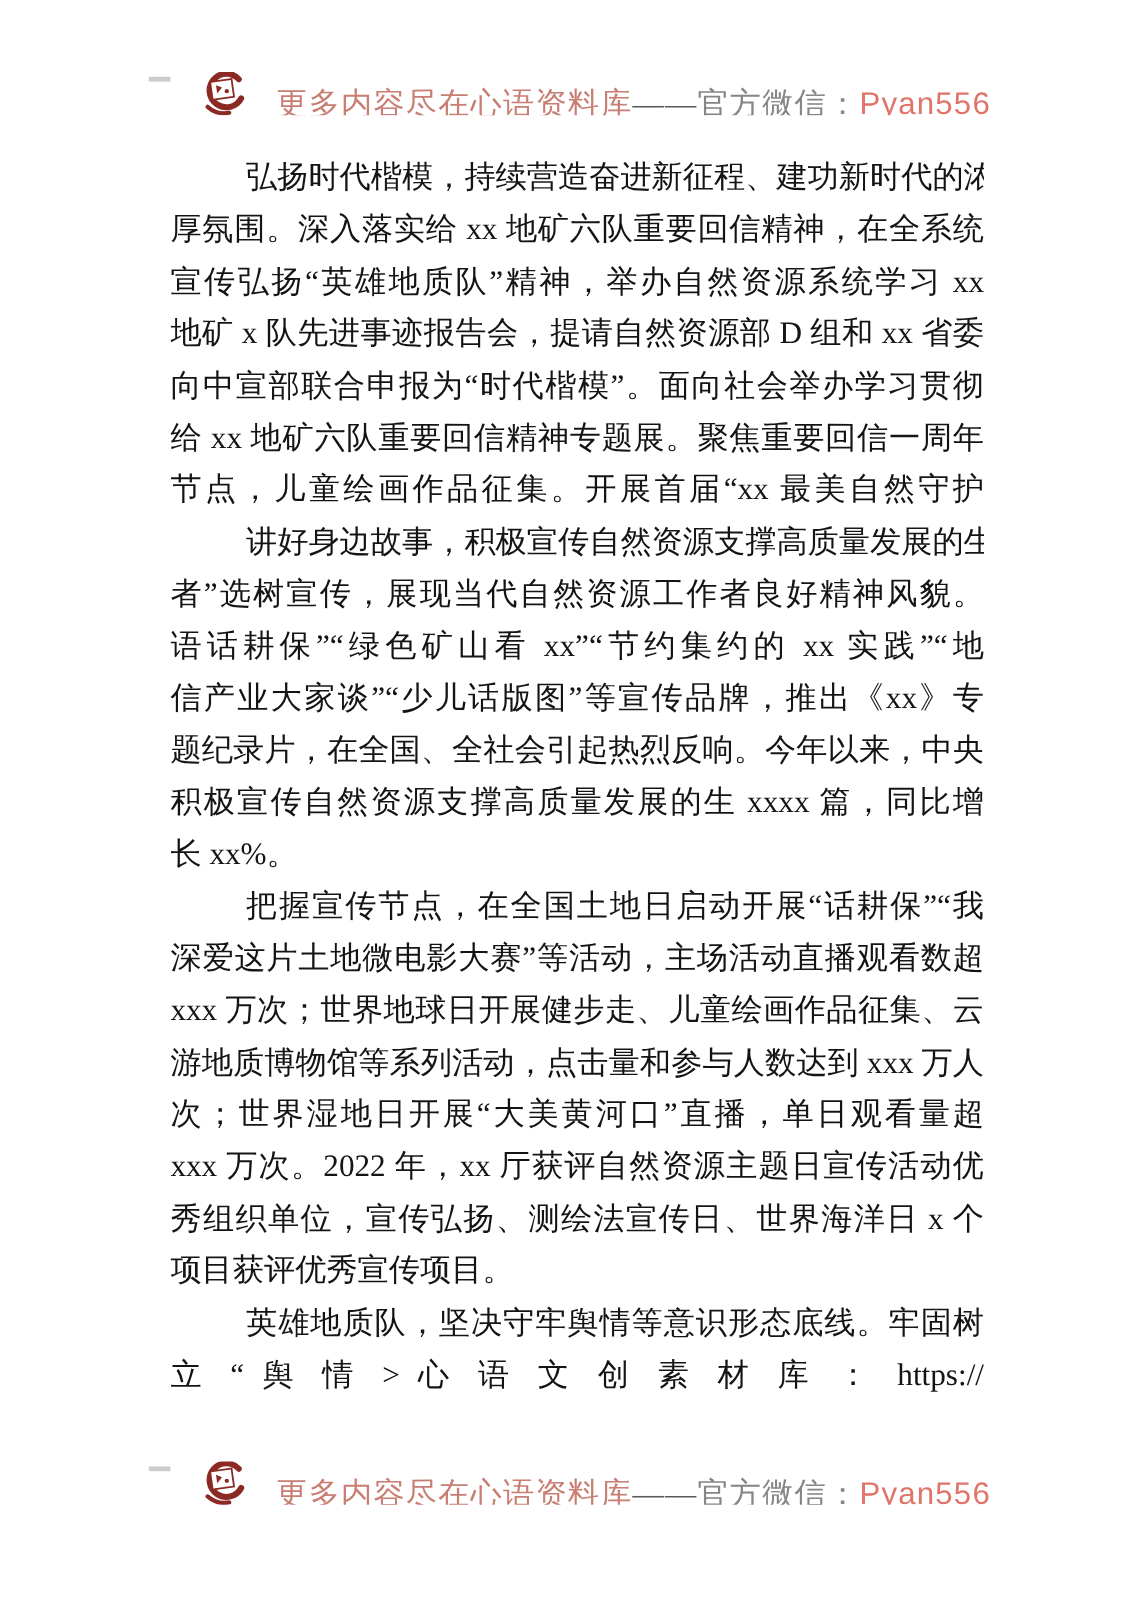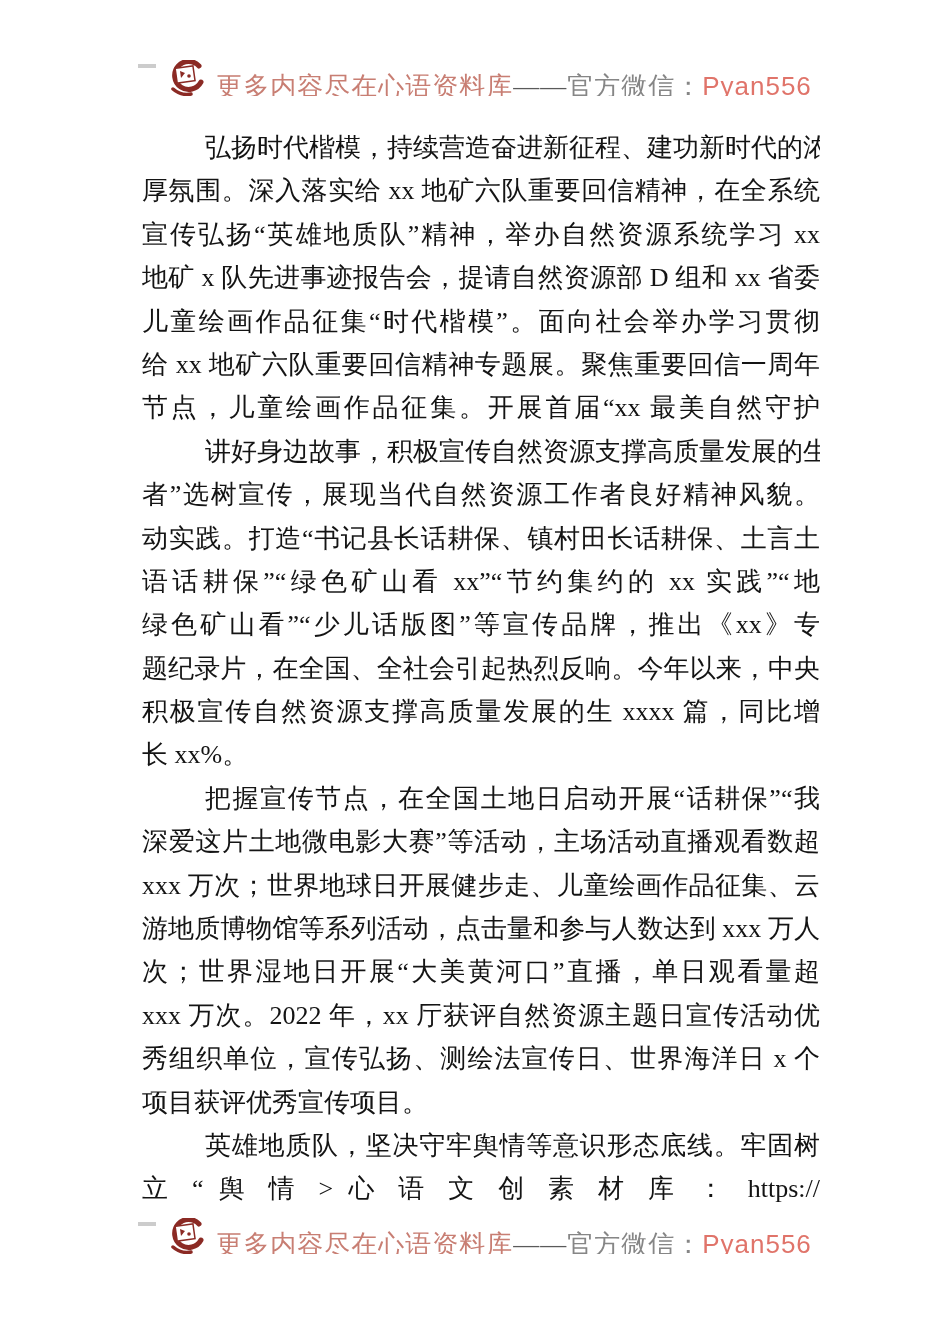--- a/index.html
+++ b/index.html
@@ -13,21 +13,21 @@
   }
 
   
   .watermark {
     position: absolute;
     left: 0;
     width: 100%;
     display: flex;
     justify-content: center;
     align-items: flex-end;
-    gap: 10px;
+    gap: 24px;
     pointer-events: none;
   }
   .wm-top    { top: 50px;  height: 46px; }
   .wm-bottom { top: 1208px; height: 46px; }
 
   .wm-dash {
     width: 18px; height: 4px;
     background: var(--wm-dash, #cccccc);
     align-self: flex-start;
     margin-top: 14px;
@@ -89,28 +89,27 @@
       </svg>
     </span>
     <span class="wm-clip"><span class="wm-text"><span class="wm-brand">更多内容尽在心语资料库</span><span class="wm-sep">——</span><span class="wm-label">官方微信：</span><span class="wm-id">Pyan556</span></span></span>
   </div>
 
   <div class="content" id="doc-content">
       <div class="line first">弘扬时代楷模，持续营造奋进新征程、建功新时代的浓</div>
       <div class="line">厚氛围。深入落实给 xx 地矿六队重要回信精神，在全系统</div>
       <div class="line">宣传弘扬“英雄地质队”精神，举办自然资源系统学习 xx</div>
       <div class="line">地矿 x 队先进事迹报告会，提请自然资源部 D 组和 xx 省委</div>
-      <div class="line">儿童绘画作品征集“时代楷模”。面向社会举办学习贯彻</div>
+      <div class="line">向中宣部联合申报为“时代楷模”。面向社会举办学习贯彻</div>
       <div class="line">给 xx 地矿六队重要回信精神专题展。聚焦重要回信一周年</div>
       <div class="line">节点，儿童绘画作品征集。开展首届“xx 最美自然守护</div>
       <div class="line first">讲好身边故事，积极宣传自然资源支撑高质量发展的生</div>
       <div class="line">者”选树宣传，展现当代自然资源工作者良好精神风貌。</div>
-      <div class="line">动实践。打造“书记县长话耕保、镇村田长话耕保、土言土</div>
       <div class="line">语话耕保”“绿色矿山看 xx”“节约集约的 xx 实践”“地</div>
-      <div class="line">绿色矿山看”“少儿话版图”等宣传品牌，推出《xx》专</div>
+      <div class="line">信产业大家谈”“少儿话版图”等宣传品牌，推出《xx》专</div>
       <div class="line">题纪录片，在全国、全社会引起热烈反响。今年以来，中央</div>
       <div class="line">积极宣传自然资源支撑高质量发展的生 xxxx 篇，同比增</div>
       <div class="line end">长 xx%。</div>
       <div class="line first">把握宣传节点，在全国土地日启动开展“话耕保”“我</div>
       <div class="line">深爱这片土地微电影大赛”等活动，主场活动直播观看数超</div>
       <div class="line">xxx 万次；世界地球日开展健步走、儿童绘画作品征集、云</div>
       <div class="line">游地质博物馆等系列活动，点击量和参与人数达到 xxx 万人</div>
       <div class="line">次；世界湿地日开展“大美黄河口”直播，单日观看量超</div>
       <div class="line">xxx 万次。2022 年，xx 厅获评自然资源主题日宣传活动优</div>
       <div class="line">秀组织单位，宣传弘扬、测绘法宣传日、世界海洋日 x 个</div>

